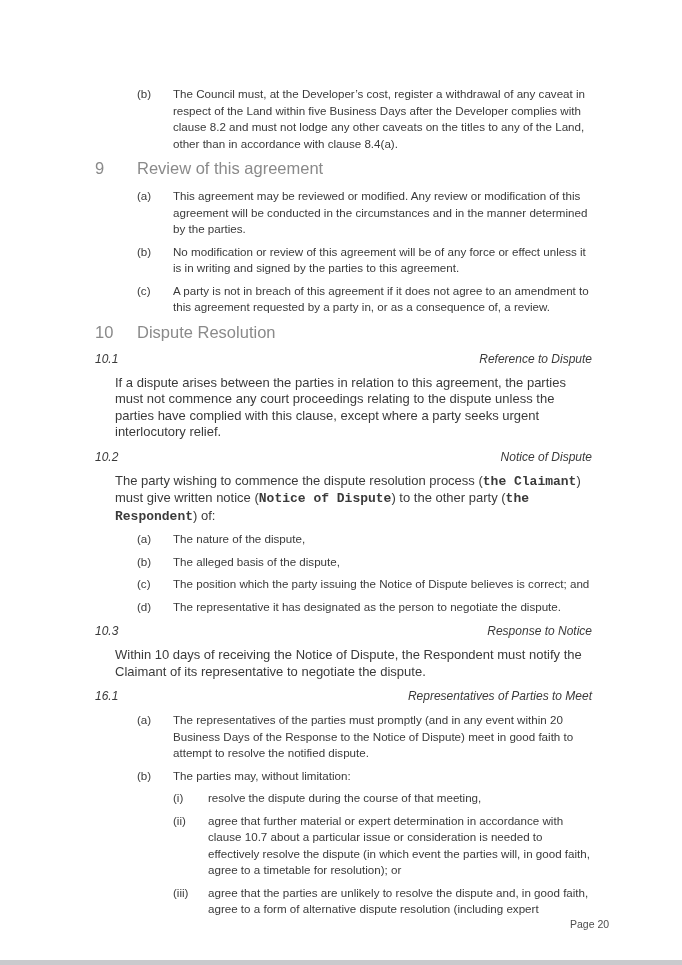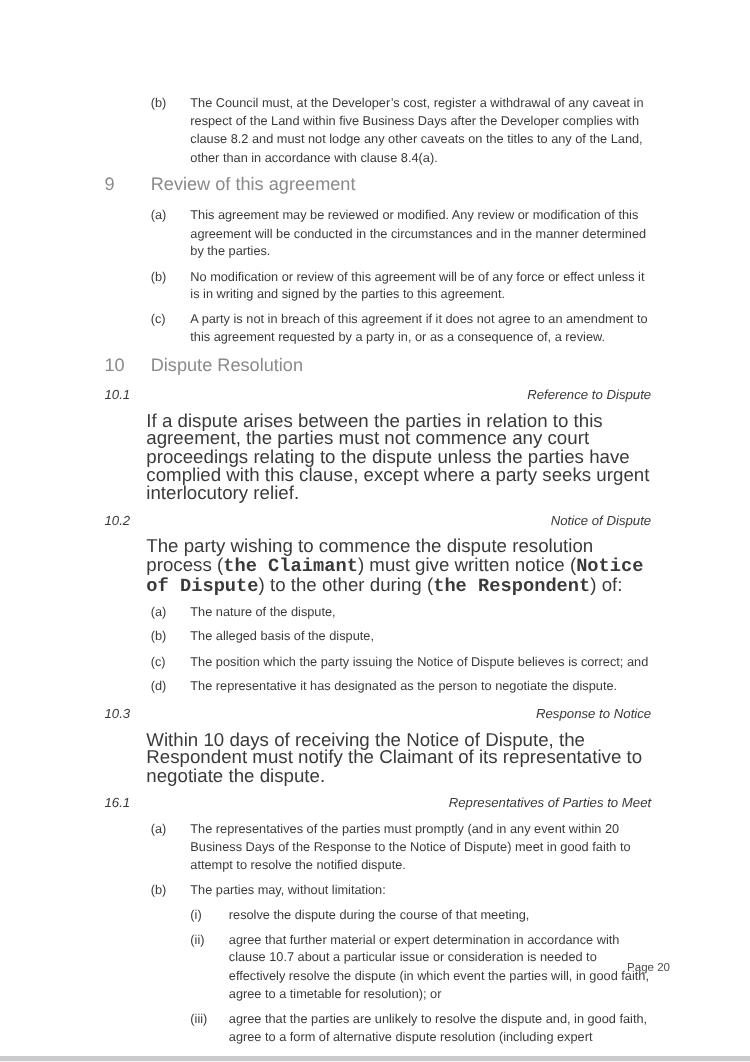--- a/index.html
+++ b/index.html
@@ -29,23 +29,23 @@
     line-height: 16.5px;
     margin: 6px 0 6px 42px;
   }
   .clause > .label { flex: 0 0 36px; }
   .clause > .text  { flex: 1 1 auto; }
   
   .clause.nested { margin-left: 78px; }
   .clause.nested > .label { flex: 0 0 35px; }
   
   .para {
-    font-size: 17px;
+    font-size: 13px;
     line-height: 16.5px;
-    margin: 6px 0 6px 38px;
+    margin: 6px 0 6px 20px;
   }
   
   .section-heading {
     display: flex;
     font-size: 16.5px;
     line-height: 20px;
     font-weight: 400;
     color: #8a8a8a;
     margin: 6px 0 10px 0;
   }
@@ -58,21 +58,21 @@
     font-style: italic;
     color: #3a3a3a;
     margin: 9px 0 8px 0;
     justify-content: space-between;
   }
   .subsection-heading > .num { flex: 0 0 42px; }
   b { font-weight: 700; font-family: Liberation Mono, monospace; }
   .footer {
     position: absolute;
     left: 547px;
-    top: 874px;
+    top: 918px;
     font-size: 10.5px;
     line-height: 13px;
     color: #4d4d4d;
     padding-left: 23px;
   }
   .bottom-edge {
     position: absolute;
     left: 0; right: 0; bottom: 0;
     height: 5px;
     background: #cacacd;
@@ -118,21 +118,21 @@
     <span class="title">Reference to Dispute</span>
   </div>
 
   <div class="para">If a dispute arises between the parties in relation to this agreement, the parties must not commence any court proceedings relating to the dispute unless the parties have complied with this clause, except where a party seeks urgent interlocutory relief.</div>
 
   <div class="subsection-heading">
     <span class="num">10.2</span>
     <span class="title">Notice of Dispute</span>
   </div>
 
-  <div class="para"><span>The party wishing to commence the dispute resolution process (</span><b>the Claimant</b><span>) must give written notice (</span><b>Notice of Dispute</b><span>) to the other during (</span><b>the Respondent</b><span>) of:</span></div>
+  <div class="para"><span>The party wishing to commence the dispute resolution process (</span><b>the Claimant</b><span>) must give written notice (</span><b>Notice of Dispute</b><span>) to the other party (</span><b>the Respondent</b><span>) of:</span></div>
 
   <div class="clause">
     <span class="label">(a)</span>
     <span class="text">The nature of the dispute,</span>
   </div>
 
   <div class="clause">
     <span class="label">(b)</span>
     <span class="text">The alleged basis of the dispute,</span>
   </div>

